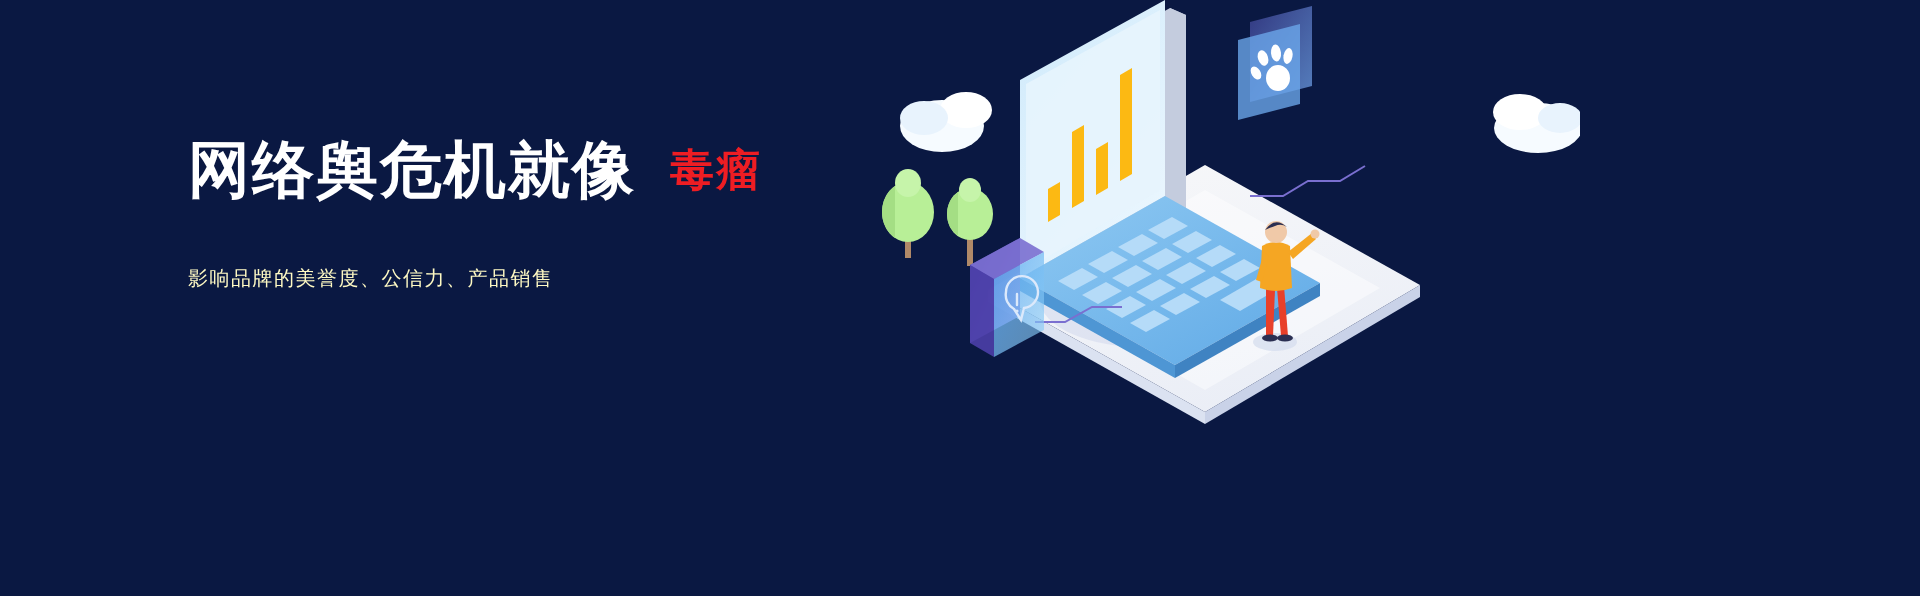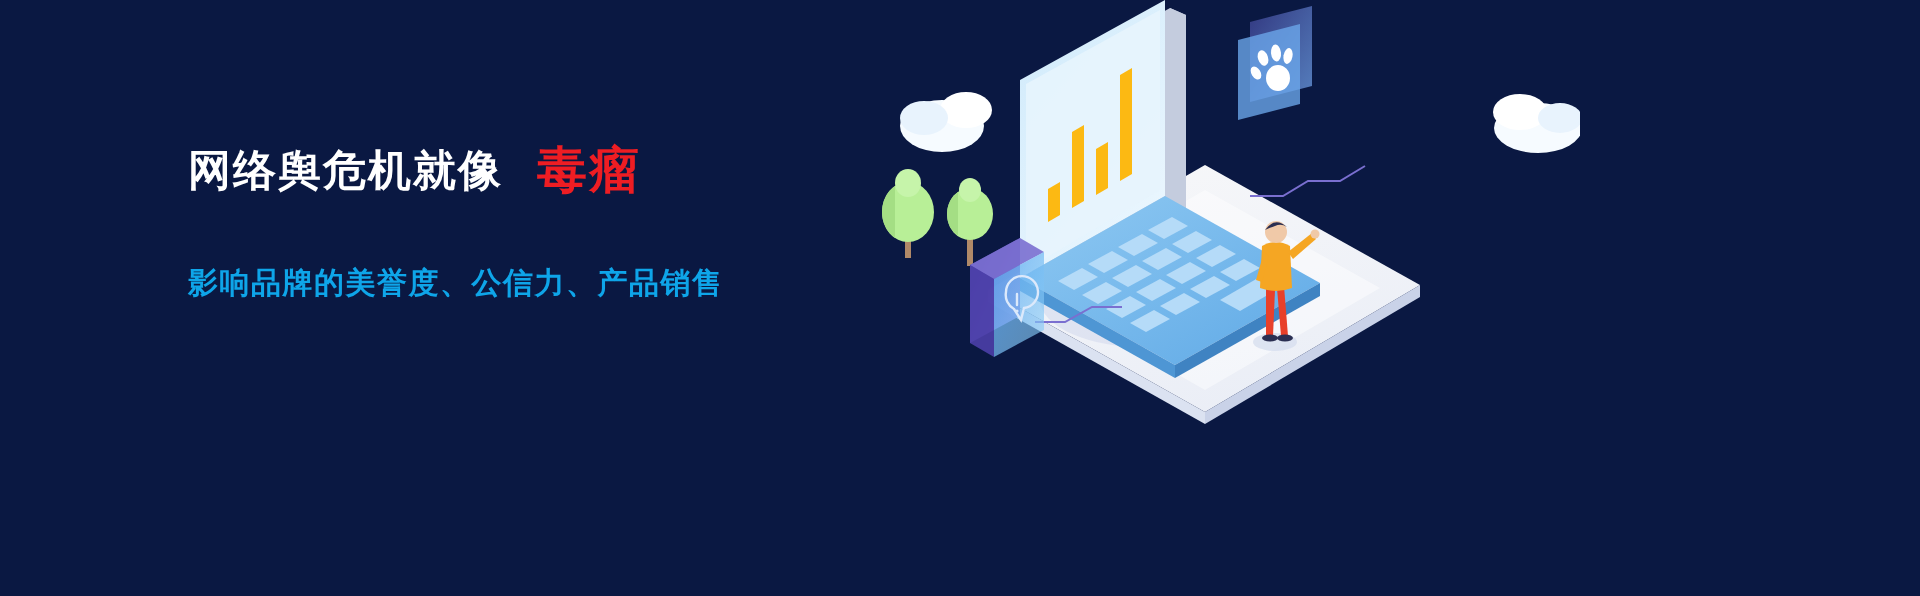--- a/index.html
+++ b/index.html
@@ -22,48 +22,48 @@
   }
   #headline{
     white-space:nowrap;
     line-height:1;
     margin-bottom:0;
     height:80px;
     display:flex;
     align-items:center;
   }
   .hl-main{
-    font-size:43px;
+    font-size:62px;
     font-weight:700;
     color:#ffffff;
     letter-spacing:2px;
     font-family:"Liberation Sans","DejaVu Sans",sans-serif;
     text-align:right;
   }
   .hl-accent{
-    font-size:50px;
+    font-size:44px;
     font-weight:700;
     color:#ee1d23;
     letter-spacing:2px;
     margin-left:34px;
     font-family:"Liberation Sans","DejaVu Sans",sans-serif;
   }
   #subtitle{
     position:absolute;
     left:188px; top:268px;
     width:760px;
   }
   .sub-line{
-    font-size:30px;
-    color:#0ea5e9;
+    font-size:20px;
+    color:#fef9c3;
     letter-spacing:1.5px;
     line-height:1;
     margin-bottom:28px;
     white-space:nowrap;
-    font-weight:700;
+    font-weight:400;
   }
 
   
   #illustration{
     position:absolute;
     left:820px; top:0;
     width:760px; height:596px;
   }
   #illustration svg{ display:block; }
 </style>

